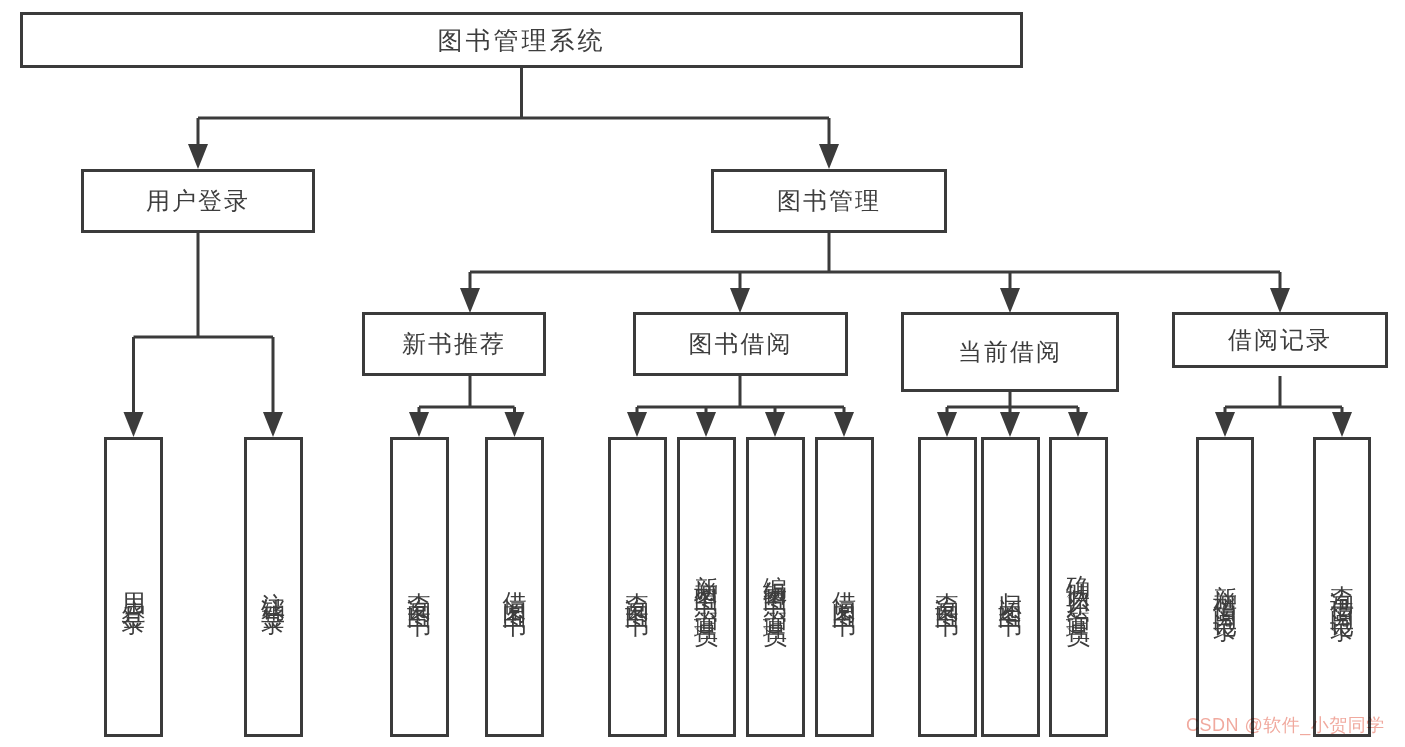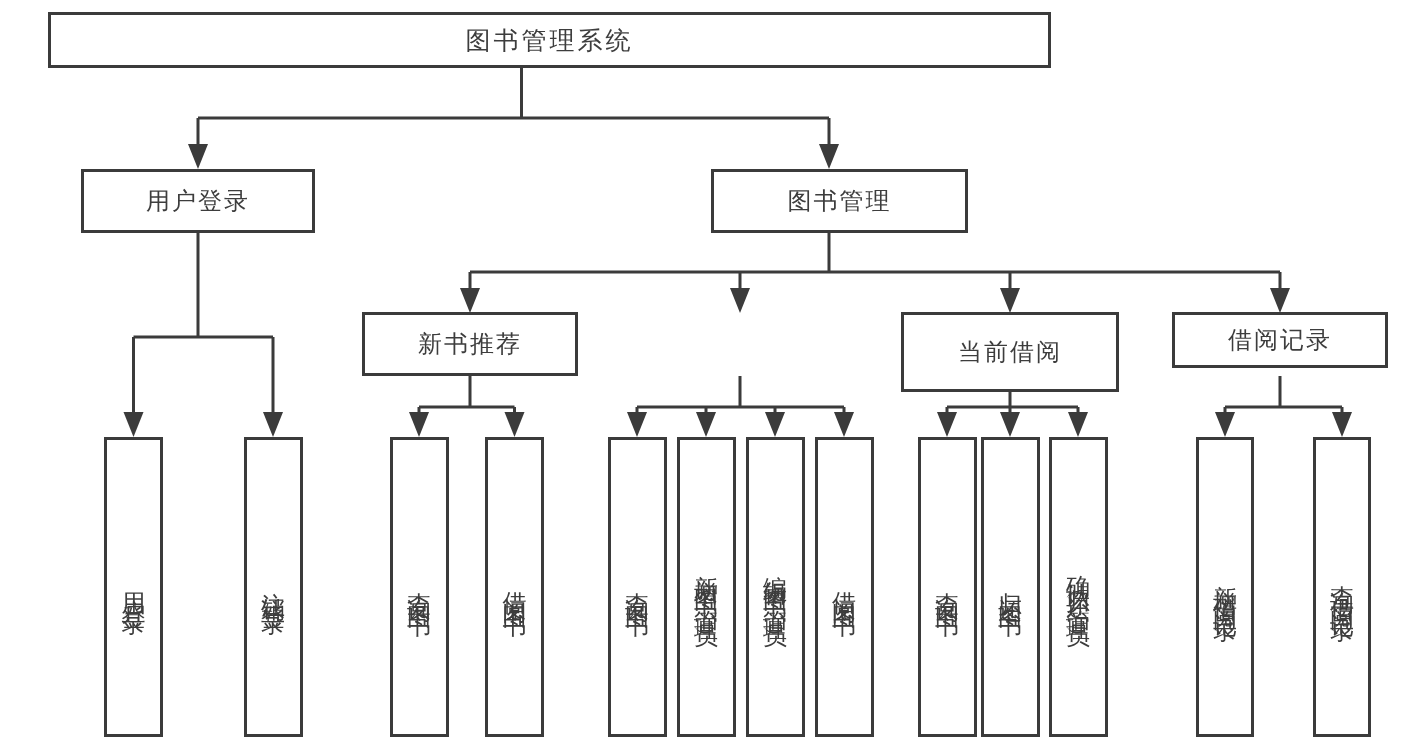--- a/index.html
+++ b/index.html
@@ -22,21 +22,21 @@
     background: #ffffff;
     border: 3px solid #3b3b3b;
     display: flex;
     align-items: center;
     justify-content: center;
     color: #3d3d3d;
     z-index: 2;
     white-space: nowrap;
   }
   .h-box { font-size: 24px; letter-spacing: 2px; }
-  .root-box { font-size: 25px; letter-spacing: 3px; margin-left: 28px; }
+  .root-box { font-size: 25px; letter-spacing: 3px; }
   .leaf {
     writing-mode: vertical-rl;
     text-orientation: mixed;
     font-size: 24px;
     letter-spacing: 7px;
     white-space: normal;
   }
   .watermark {
     position: absolute;
     left: 1186px;
@@ -89,23 +89,24 @@
       <polygon points="1000,412 1020,412 1010,437"></polygon>
       <polygon points="1068,412 1088,412 1078,437"></polygon>
       <polygon points="1215,412 1235,412 1225,437"></polygon>
       <polygon points="1332,412 1352,412 1342,437"></polygon>
     </g>
   </svg>
 
   <div class="box root-box" style="left:20px; top:12px; width:1003px; height:56px;">图书管理系统</div>
 
   <div class="box h-box" style="left:81px; top:169px; width:234px; height:64px;">用户登录</div>
-  <div class="box h-box" style="left:711px; top:169px; width:257px; height:64px;">图书管理</div>
+  <div class="box h-box" style="left:711px; top:169px; width:236px; height:64px;">图书管理</div>
 
-  <div class="box h-box" style="left:362px; top:312px; width:216px; height:64px;">新书推荐</div>
+  <div class="box h-box" style="left:362px; top:312px; width:184px; height:64px;">新书推荐</div>
+  <div class="box h-box" style="left:633px; top:312px; width:215px; height:64px;">图书借阅</div>
   <div class="box h-box" style="left:901px; top:312px; width:218px; height:80px;">当前借阅</div>
   <div class="box h-box" style="left:1172px; top:312px; width:216px; height:56px;">借阅记录</div>
 
   <div class="box leaf" style="left:104px; top:437px; width:59px; height:300px;">用户登录</div>
   <div class="box leaf" style="left:243.5px; top:437px; width:59px; height:300px;">注销登录</div>
 
   <div class="box leaf" style="left:389.5px; top:437px; width:59px; height:300px;">查询图书</div>
   <div class="box leaf" style="left:485px; top:437px; width:59px; height:300px;">借阅图书</div>
 
   <div class="box leaf" style="left:607.5px; top:437px; width:59px; height:300px;">查询图书</div>
@@ -113,13 +114,14 @@
   <div class="box leaf" style="left:745.5px; top:437px; width:59px; height:300px;">编辑图书（管理员）</div>
   <div class="box leaf" style="left:814.5px; top:437px; width:59px; height:300px;">借阅图书</div>
 
   <div class="box leaf" style="left:917.5px; top:437px; width:59px; height:300px;">查询图书</div>
   <div class="box leaf" style="left:980.5px; top:437px; width:59px; height:300px;">归还图书</div>
   <div class="box leaf" style="left:1048.5px; top:437px; width:59px; height:300px;">确认归还（管理员）</div>
 
   <div class="box leaf" style="left:1196px; top:437px; width:58px; height:300px;">新增借阅记录</div>
   <div class="box leaf" style="left:1313px; top:437px; width:58px; height:300px;">查询借阅记录</div>
 
+  <div class="watermark" style="color: rgb(238, 154, 141);">CSDN @软件_小贺同学</div>
 </div>
 
 </body></html>

